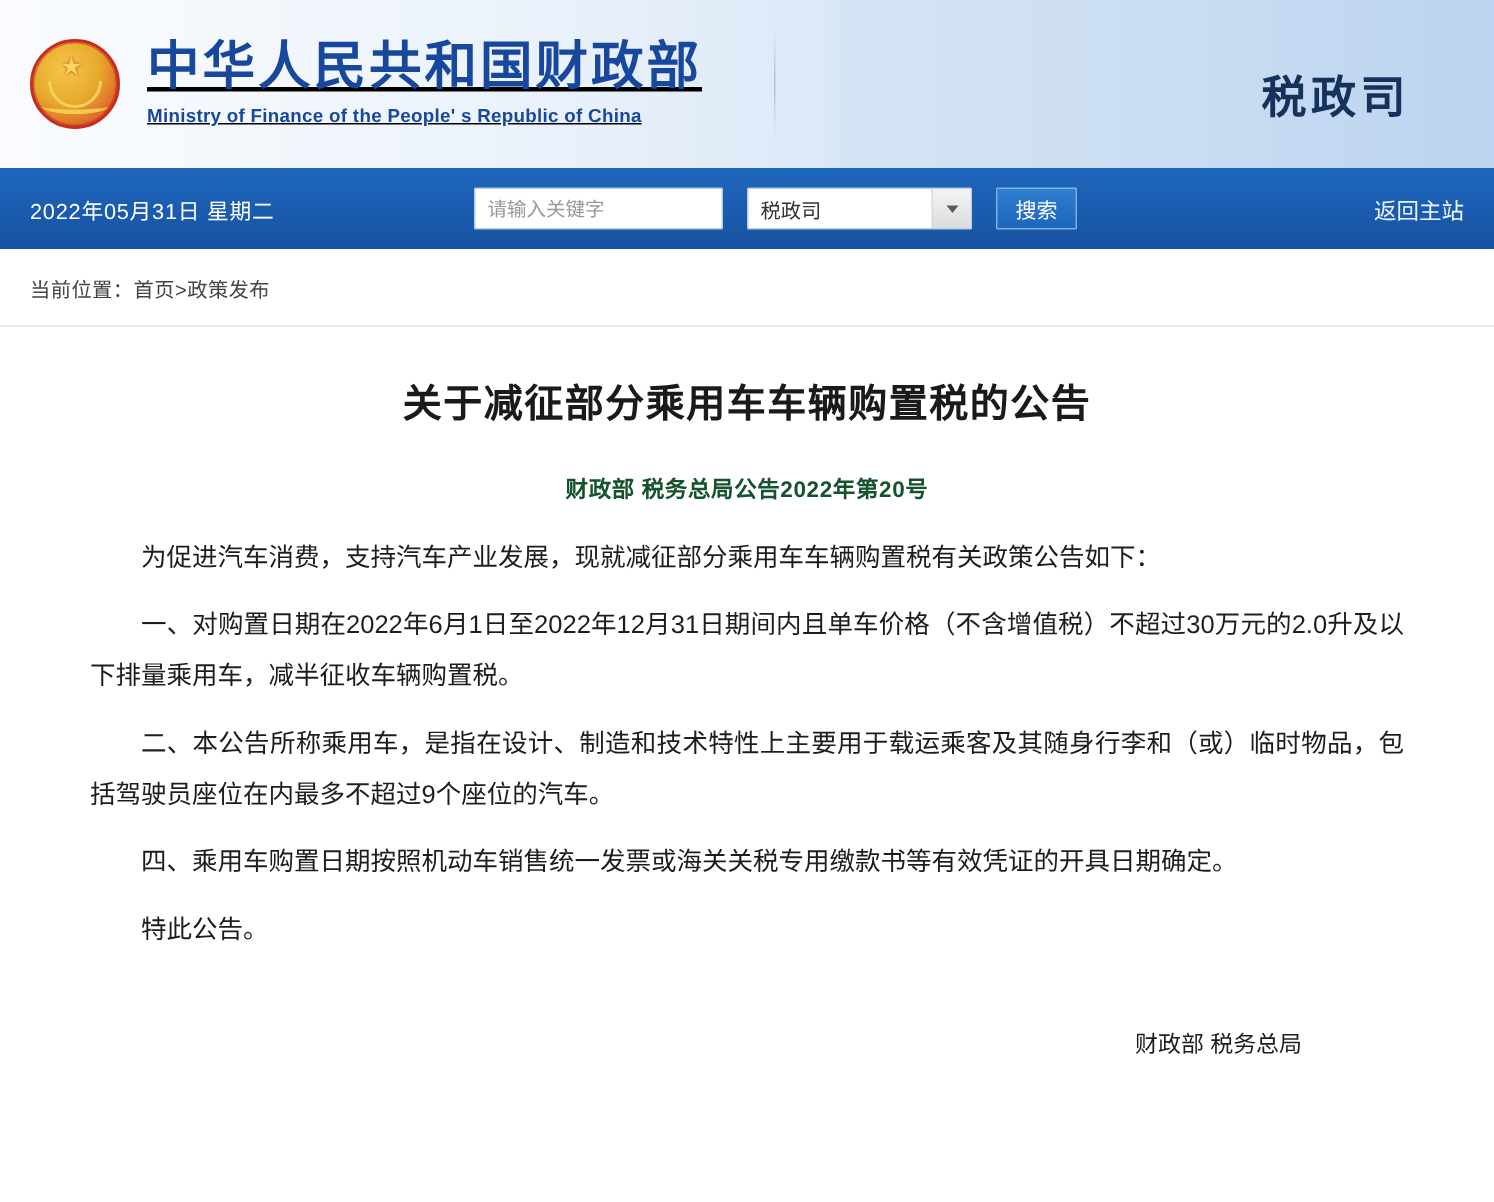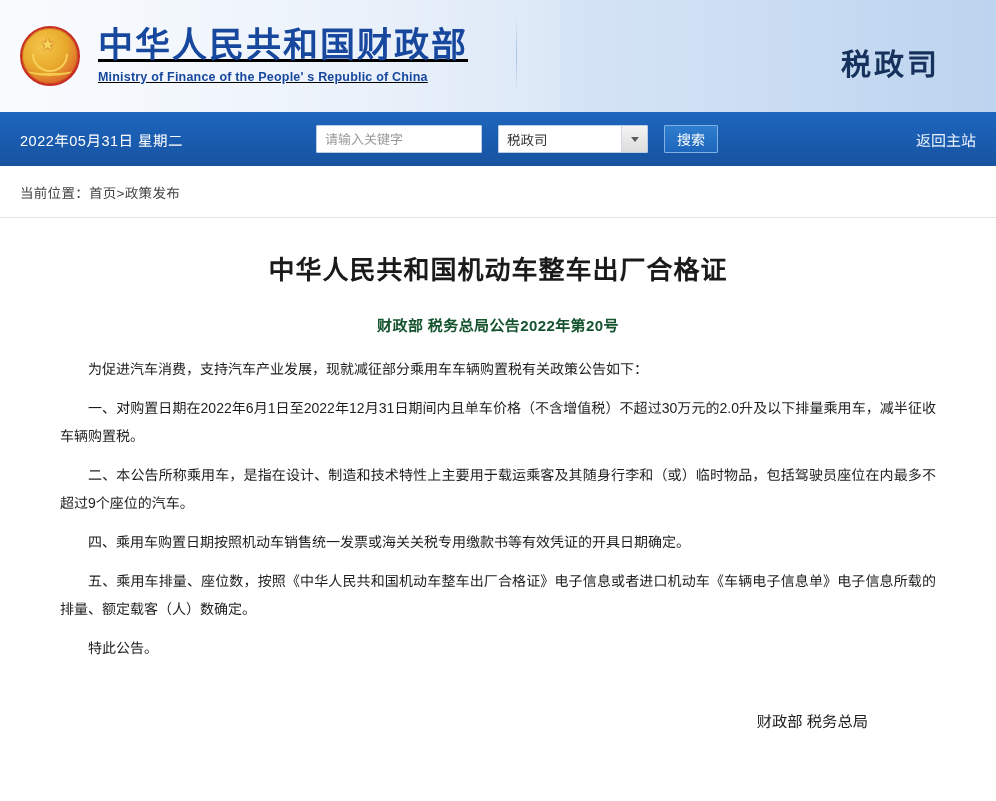--- a/index.html
+++ b/index.html
@@ -217,21 +217,21 @@
   .doc-subtitle {
     margin-top: 26px;
     text-align: center;
     font-size: 15px;
     font-weight: bold;
     color: #14532d;
     letter-spacing: .4px;
   }
   .body-text {
     margin-top: 20px;
-    font-size: 14px;
+    font-size: 17px;
     color: #1d1d1d;
     line-height: 2.0;
     text-align: justify;
   }
   .body-text p {
     margin: 0 0 11px 0;
     text-indent: 2em;
   }
   .sign-block {
     margin-top: 44px;
@@ -283,29 +283,28 @@
   <div class="nav-right">返回主站</div>
 </div>
 
 <div class="breadcrumb-bar">
   <div class="breadcrumb">
     <span>当前位置：</span><a href="#">首页</a><span>&gt;</span><a href="#">政策发布</a>
   </div>
 </div>
 
 <div class="article">
-  <div class="doc-title">中华人民共和国机动车整车出厂合格证</div>
+  <div class="doc-title">关于减征部分乘用车车辆购置税的公告</div>
   <div class="doc-subtitle">财政部 税务总局公告2022年第20号</div>
 
   <div class="body-text">
     <p>为促进汽车消费，支持汽车产业发展，现就减征部分乘用车车辆购置税有关政策公告如下：</p>
     <p>一、对购置日期在2022年6月1日至2022年12月31日期间内且单车价格（不含增值税）不超过30万元的2.0升及以下排量乘用车，减半征收车辆购置税。</p>
     <p>二、本公告所称乘用车，是指在设计、制造和技术特性上主要用于载运乘客及其随身行李和（或）临时物品，包括驾驶员座位在内最多不超过9个座位的汽车。</p>
     <p>四、乘用车购置日期按照机动车销售统一发票或海关关税专用缴款书等有效凭证的开具日期确定。</p>
-    <p>五、乘用车排量、座位数，按照《中华人民共和国机动车整车出厂合格证》电子信息或者进口机动车《车辆电子信息单》电子信息所载的排量、额定载客（人）数确定。</p>
     <p>特此公告。</p>
   </div>
 
   <div class="sign-block">
     <div>财政部 税务总局</div>
 
   </div>
 </div>
 
 </body></html>

